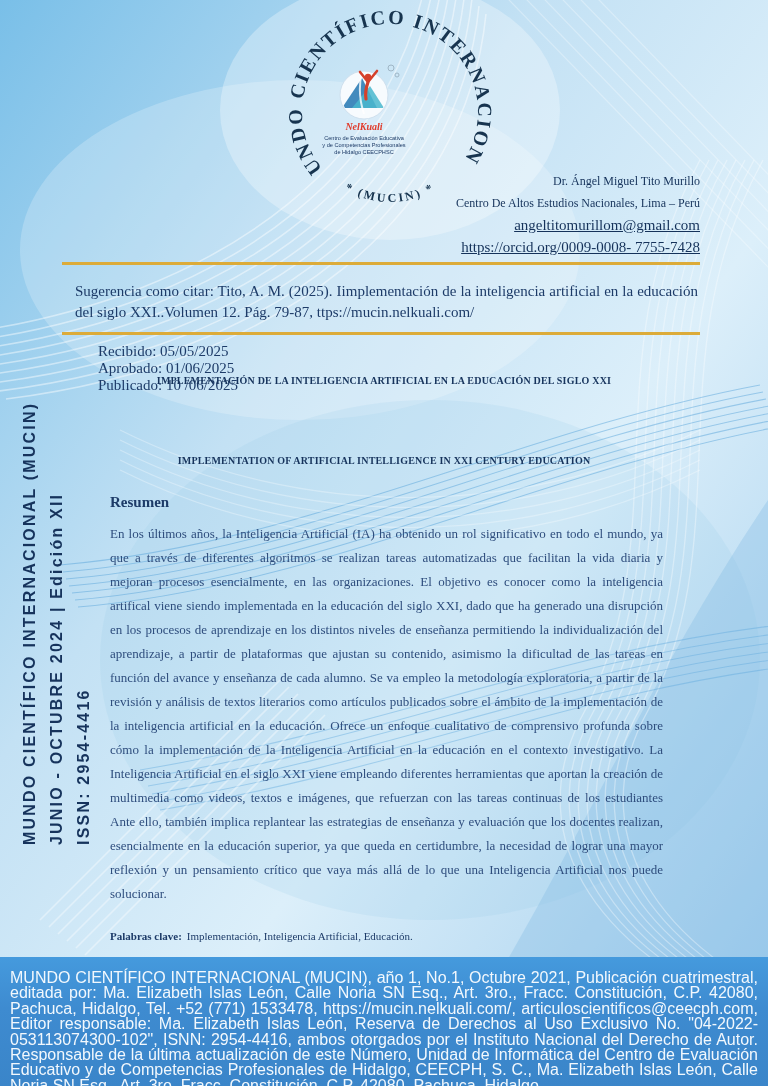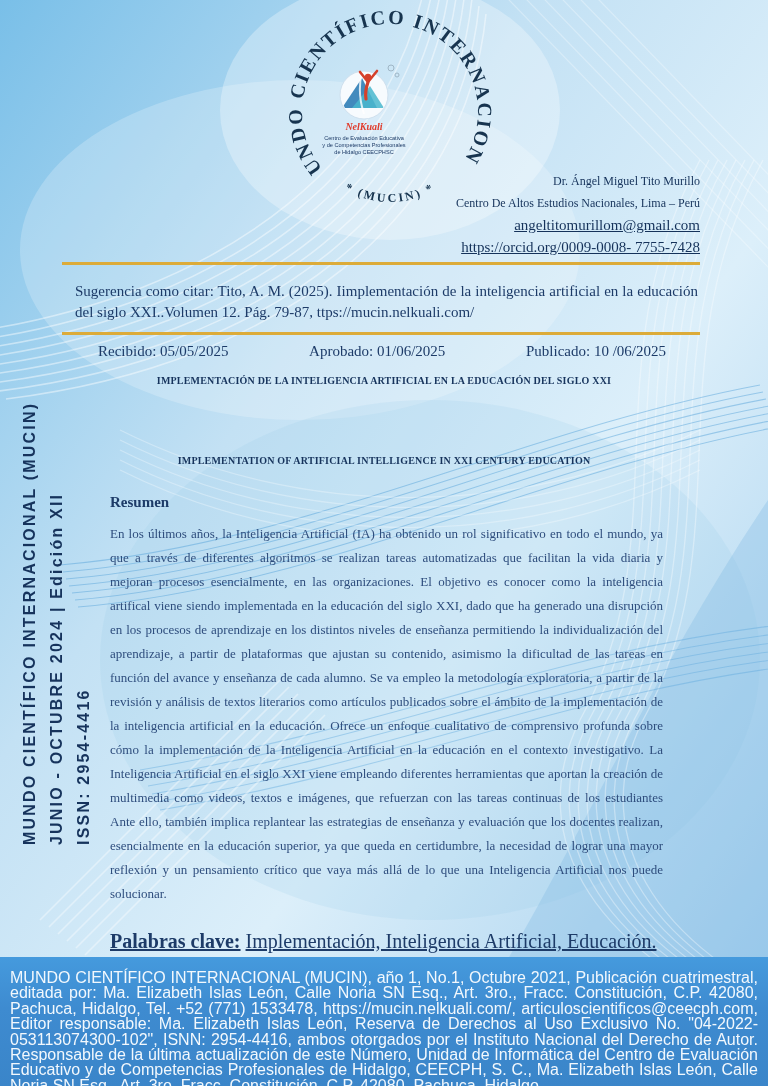--- a/index.html
+++ b/index.html
@@ -25,33 +25,33 @@
   .author{right:68px;top:170px;text-align:right;color:#15325a;line-height:22px;}
   .author .name,.author .affil{font-weight:normal;font-size:12px;}
   .author .link{font-size:15px;text-decoration:underline;color:#15325a;display:block;cursor:pointer;}
 
   
   .cite-band{left:62px;top:262px;width:638px;}
   .gold-rule{height:3px;background:#dcab39;}
   .cite-text{margin:0;padding:16px 2px 9px 13px;font-size:15px;line-height:21px;
       text-align:justify;color:#1d3b68;}
   .dates-row{display:flex;justify-content:space-between;padding:8px 34px 0 36px;
-      font-size:15px;color:#1d3b68;}
+      font-size:15px;color:#1d3b68;flex-direction:column;}
 
   
   .title{left:84px;width:600px;text-align:center;font-weight:bold;font-size:10px;
       line-height:20px;color:#16335c;letter-spacing:.2px;}
   .title-es{top:371px;}
   .title-en{top:451px;}
 
   
   .main{left:110px;top:494px;width:553px;color:#2e4d7d;}
   .abs-heading{font-weight:bold;font-size:15px;color:#1d3b68;margin:0 0 11px 0;}
   .abs-body{margin:0;font-size:13px;line-height:24px;text-align:justify;}
-  .keywords{left:110px;top:930px;width:553px;font-size:20px;color:#1d3b68;text-decoration:underline;}
+  .keywords{left:110px;top:930px;width:553px;font-size:11px;color:#1d3b68;}
   .kw-label{font-weight:bold;}
   .kw-text{margin-left:5px;}
 
   
   .footer{left:0;top:957px;width:768px;height:129px;box-sizing:border-box;
       background:linear-gradient(180deg,#459add 0%,#3e8bd0 40%,#3a85c9 100%);
       padding:13px 10px 0 10px;z-index:3;}
   .footer p{margin:0;font-family:"Liberation Sans", sans-serif;font-size:16px;
       line-height:15.4px;color:#f2f8fd;text-align:justify;}
 </style>

